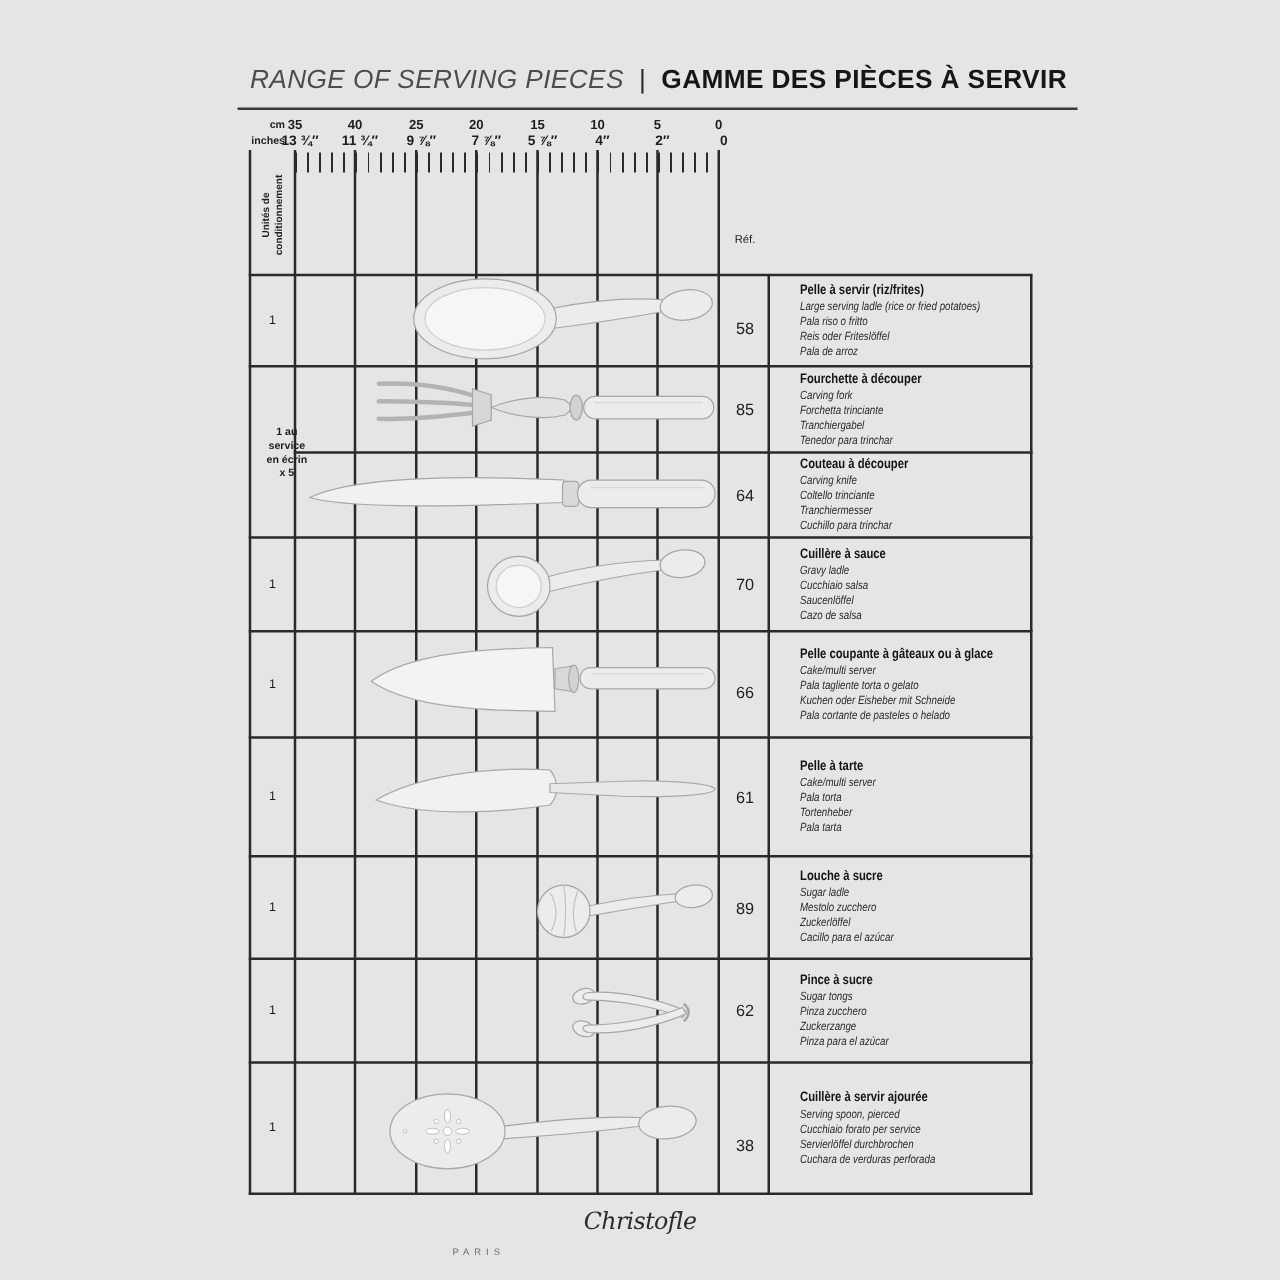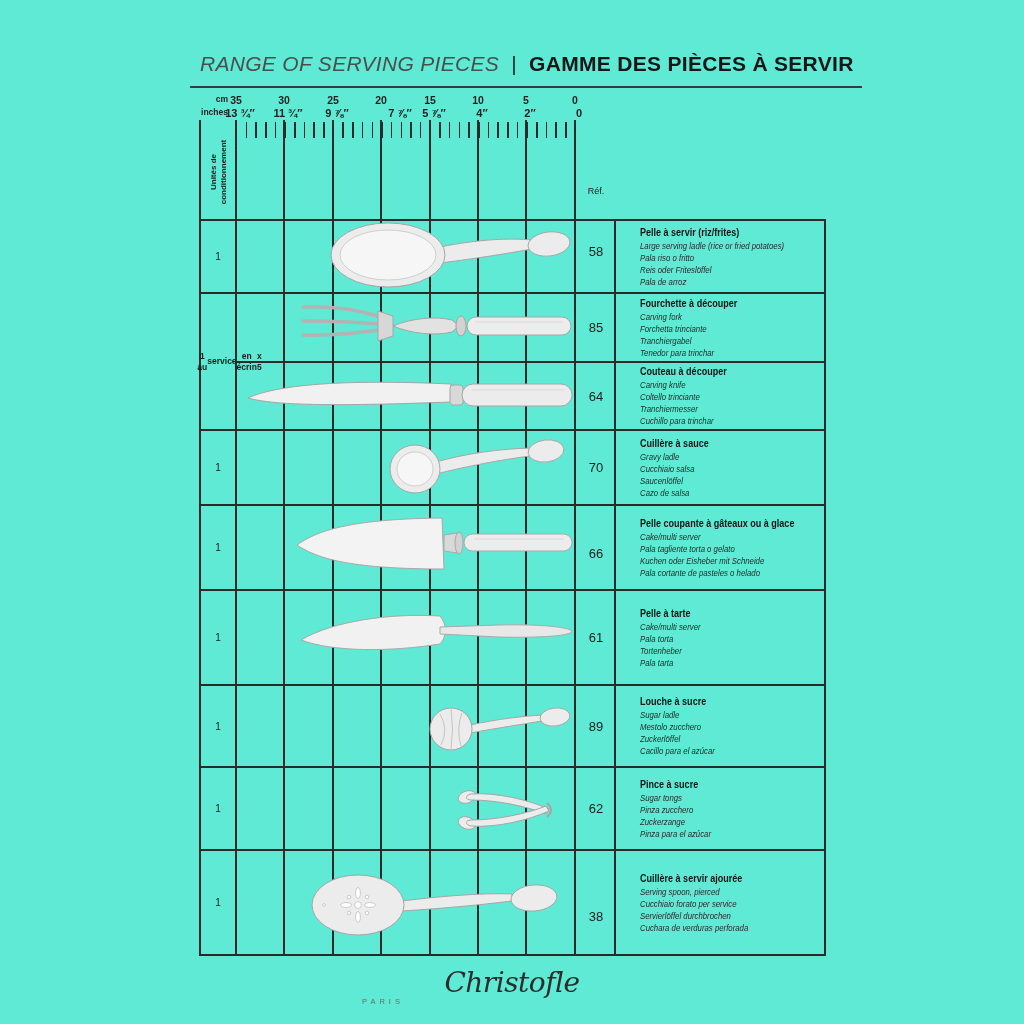--- a/index.html
+++ b/index.html
@@ -1,16 +1,16 @@
 <!DOCTYPE html>
 <html><head>
 <meta charset="utf-8">
 <style>
   html,body{margin:0;padding:0;background:#ffffff;}
-  #page{position:relative;width:1024px;height:1024px;background:#5eead4;overflow:hidden;
+  #page{position:relative;width:1024px;height:1024px;background:#e5e5e5;overflow:hidden;
         font-family:"Liberation Sans",sans-serif;color:#1c1c1c;}
 
   
   .title-row{position:absolute;left:200px;top:52px;width:626px;text-align:center;
              font-size:21px;letter-spacing:.3px;white-space:nowrap;}
   .title-en{font-style:italic;color:#4d4d4d;}
   .title-sep{color:#2a2a2a;padding:0 6px;font-weight:400;}
   .title-fr{color:#161616;font-weight:600;}
   .title-underline{position:absolute;left:190px;top:86px;width:672px;height:2px;background:#3a3a3a;}
 
@@ -29,66 +29,66 @@
   .hline{position:absolute;height:2px;background:#2a2a2a;}
 
   .unit-label{position:absolute;left:218px;top:172px;transform:translate(-50%,-50%) rotate(-90deg);
               width:96px;text-align:center;font-size:8px;line-height:9.5px;font-weight:600;color:#222;}
   .ref-header{position:absolute;left:577px;top:186px;width:38px;text-align:center;
               font-size:9px;color:#222;}
 
   .qty-cell{position:absolute;left:200px;width:36px;display:flex;align-items:center;
             justify-content:center;font-size:10px;color:#1c1c1c;}
   .qty-merged{position:absolute;left:200px;top:293px;width:59px;height:137px;display:flex;
-              flex-direction:row;align-items:center;justify-content:center;
+              flex-direction:column;align-items:center;justify-content:center;
               font-size:8.5px;font-weight:700;line-height:11px;color:#1c1c1c;text-align:center;}
   .ref-cell{position:absolute;left:577px;width:38px;display:flex;align-items:center;
             justify-content:center;font-size:13px;color:#222;}
   .desc-cell{position:absolute;left:640px;width:240px;display:flex;flex-direction:column;
              justify-content:center;transform:scaleX(.82);transform-origin:0 50%;}
   .row-title{font-size:11px;font-weight:700;color:#141414;margin-bottom:2px;white-space:nowrap;}
   .row-sub{font-size:9.5px;font-style:italic;color:#2b2b2b;line-height:12px;white-space:nowrap;}
 
   .utensil{position:absolute;z-index:2;}
   .utensil path,.utensil ellipse,.utensil rect,.utensil circle{vector-effect:non-scaling-stroke;}
 
   
   .brand{position:absolute;left:362px;top:966px;width:300px;text-align:center;
-         font-family:"DejaVu Serif",serif;font-style:italic;font-size:28px;color:#2c2c2c;letter-spacing:-.5px;}
+         font-family:"DejaVu Serif",serif;font-style:italic;font-size:19px;color:#2c2c2c;letter-spacing:-.5px;}
   .brand-city{position:absolute;left:362px;top:997px;width:300px;
               font-size:7.5px;letter-spacing:4px;color:#6a6a6a;}
 </style>
 </head>
 <body>
 
 <div id="page">
 
   <div class="title-row">
     <span class="title-en">RANGE OF SERVING PIECES</span>
     <span class="title-sep">|</span>
     <span class="title-fr">GAMME DES PIÈCES À SERVIR</span>
   </div>
   <div class="title-underline"></div>
 
   <div class="ruler-caption" style="top:94px">cm</div>
   <div class="ruler-caption" style="top:107px">inches</div>
 
   <div class="cm-label" style="left:216px">35</div>
-  <div class="cm-label" style="left:264px">30</div>
+  <div class="cm-label" style="left:264px">40</div>
   <div class="cm-label" style="left:313px">25</div>
   <div class="cm-label" style="left:361px">20</div>
   <div class="cm-label" style="left:410px">15</div>
   <div class="cm-label" style="left:458px">10</div>
   <div class="cm-label" style="left:506px">5</div>
   <div class="cm-label" style="left:555px">0</div>
 
   <div class="in-label" style="left:218px">13 ¾″</div>
   <div class="in-label" style="left:266px">11 ¾″</div>
   <div class="in-label" style="left:315px">9 ⅞″</div>
-  <div class="in-label" style="left:378px">7 ⅞″</div>
+  <div class="in-label" style="left:367px">7 ⅞″</div>
   <div class="in-label" style="left:412px">5 ⅞″</div>
   <div class="in-label" style="left:460px">4″</div>
   <div class="in-label" style="left:508px">2″</div>
   <div class="in-label" style="left:557px">0</div>
 
   <div class="tick-strip"></div>
 
   <div class="vline" style="left:235px;top:120px;height:836px"></div>
   <div class="vline" style="left:283px;top:120px;height:836px"></div>
   <div class="vline" style="left:332px;top:120px;height:836px"></div>
@@ -126,21 +126,21 @@
     <div>en écrin</div>
     <div>x 5</div>
   </div>
   <div class="qty-cell" style="top:430px;height:75px">1</div>
   <div class="qty-cell" style="top:505px;height:85px">1</div>
   <div class="qty-cell" style="top:590px;height:95px">1</div>
   <div class="qty-cell" style="top:685px;height:82px">1</div>
   <div class="qty-cell" style="top:767px;height:83px">1</div>
   <div class="qty-cell" style="top:850px;height:105px">1</div>
 
-  <div class="ref-cell" style="top:220px;height:62px">58</div>
+  <div class="ref-cell" style="top:231px;height:62px">58</div>
   <div class="ref-cell" style="top:293px;height:69px">85</div>
   <div class="ref-cell" style="top:362px;height:68px">64</div>
   <div class="ref-cell" style="top:430px;height:75px">70</div>
   <div class="ref-cell" style="top:505px;height:96px">66</div>
   <div class="ref-cell" style="top:590px;height:95px">61</div>
   <div class="ref-cell" style="top:685px;height:82px">89</div>
   <div class="ref-cell" style="top:767px;height:83px">62</div>
   <div class="ref-cell" style="top:864px;height:105px">38</div>
 
   <div class="desc-cell" style="top:220px;height:73px">

